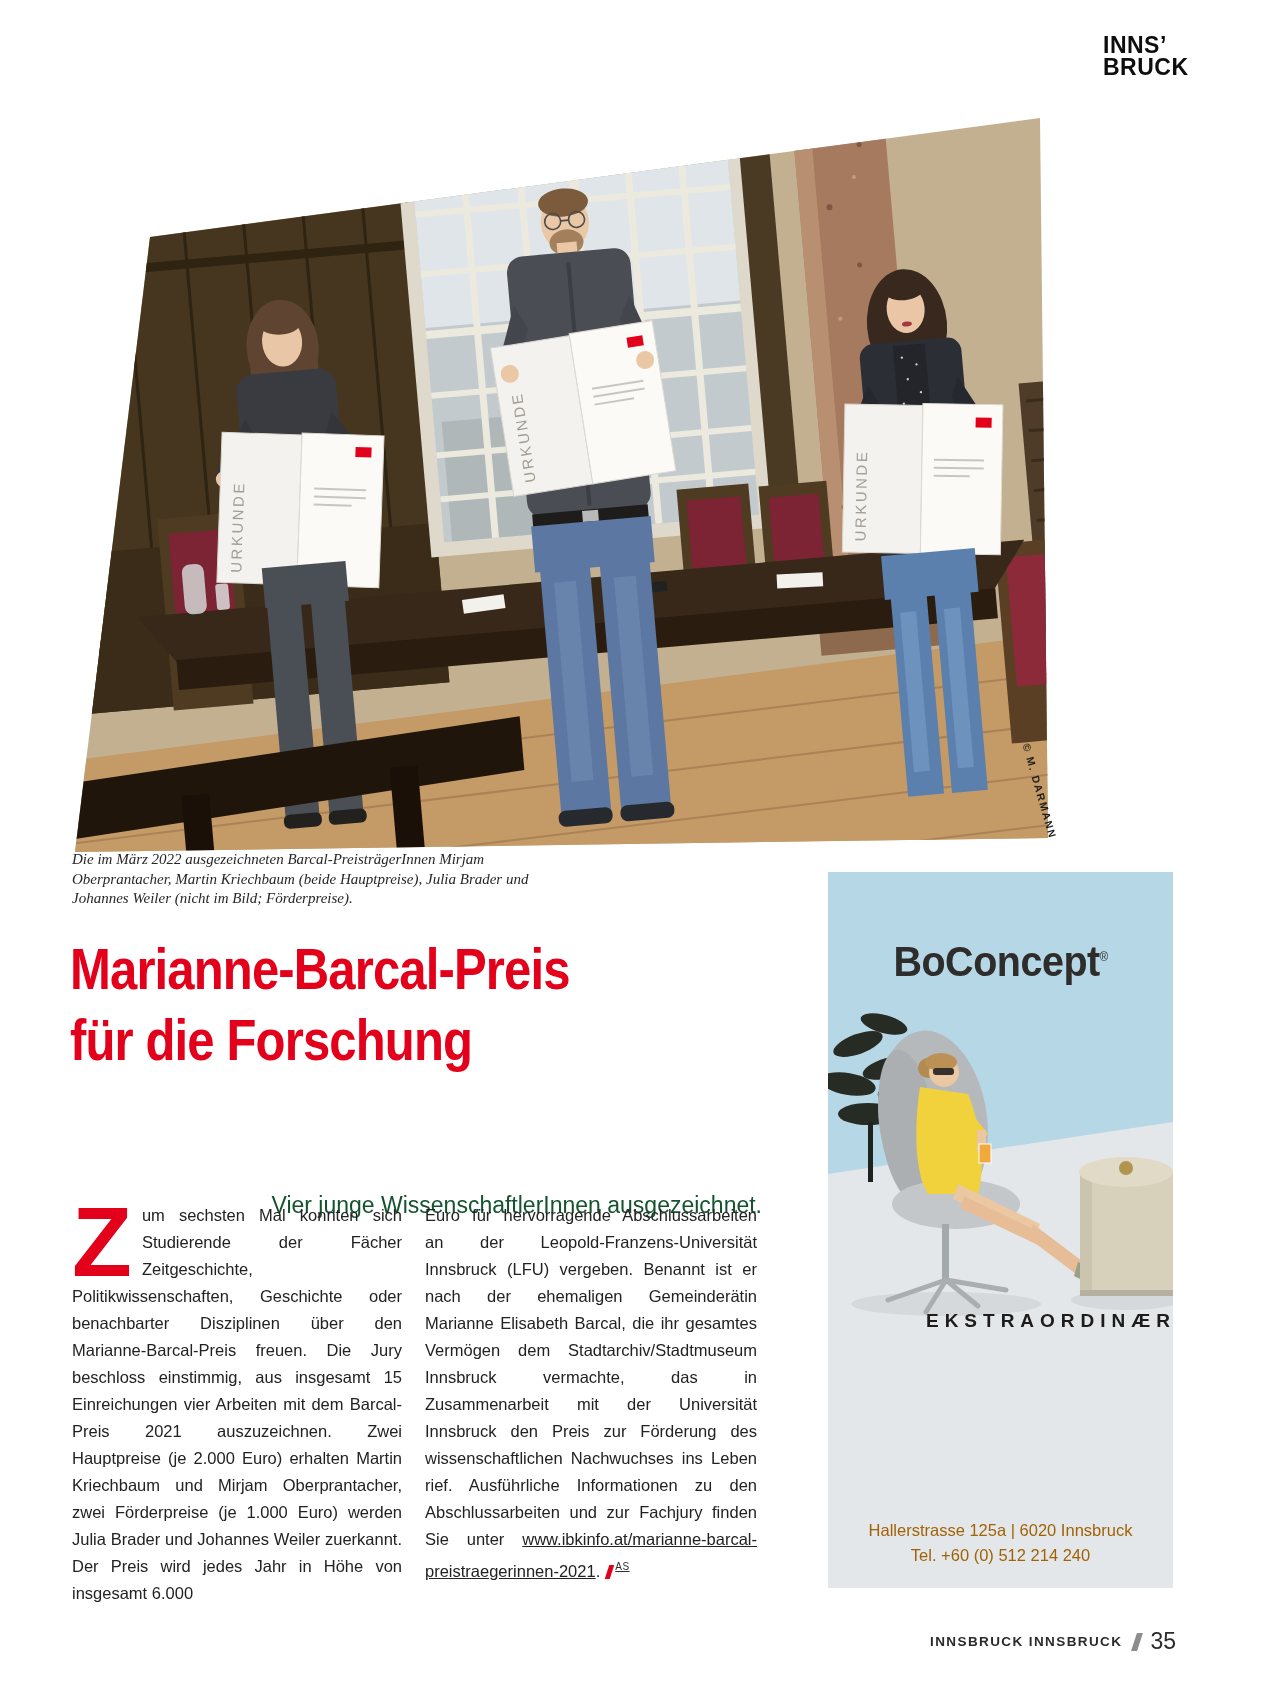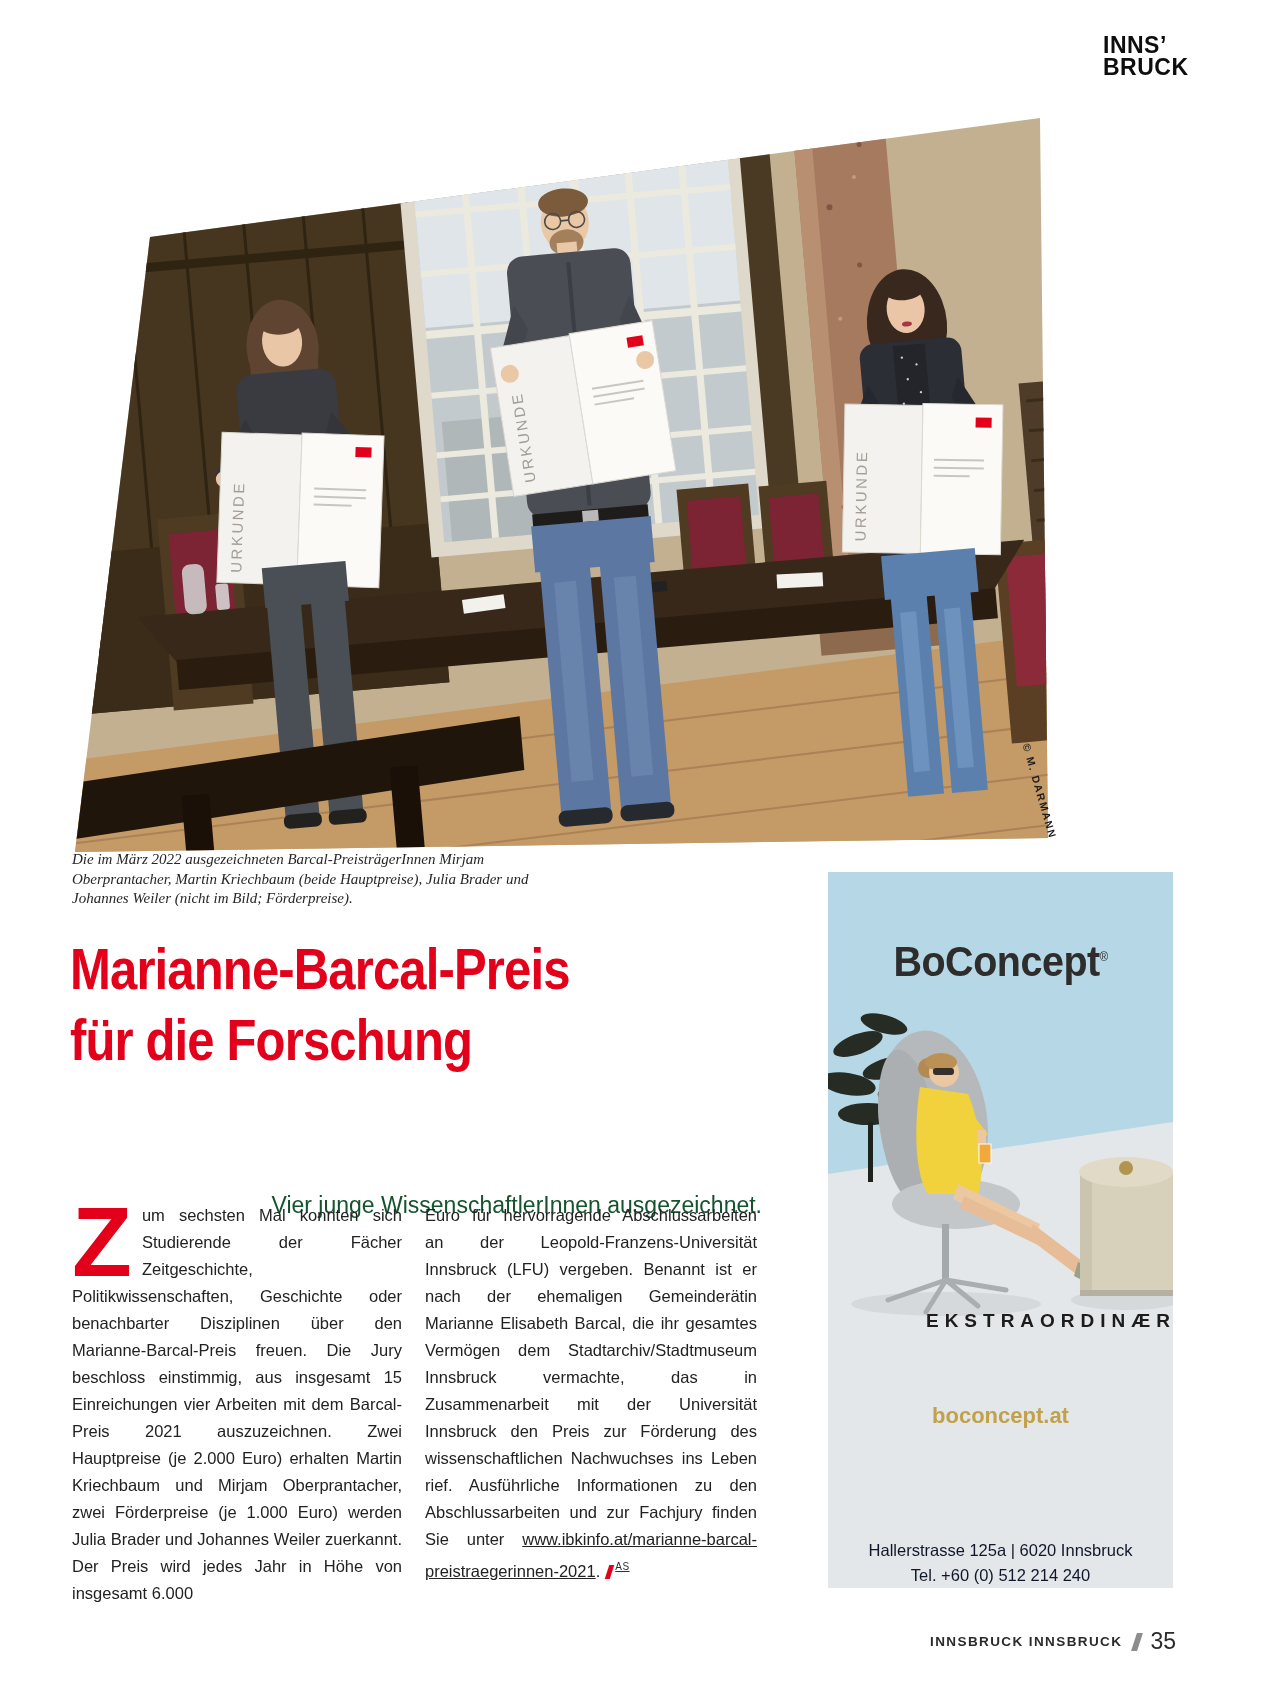--- a/index.html
+++ b/index.html
@@ -49,21 +49,21 @@
     transform:scaleX(.94);}
   .ad-reg{font-size:12px;vertical-align:super;font-weight:normal;}
   .ad-tagline{position:absolute;left:0;top:438px;width:414px;text-align:center;
     font-size:19px;font-weight:bold;letter-spacing:6px;color:#1c1c1c;margin-left:16px;}
   .ad-since{position:absolute;left:0;top:468px;width:345px;text-align:center;
     font-family:"Liberation Serif",serif;font-style:italic;font-size:38px;
     letter-spacing:9px;color:#1d1d1d;}
   .ad-web{position:absolute;left:0;top:531px;width:345px;text-align:center;
     font-size:22px;font-weight:bold;color:#c2a14b;}
   .ad-address{position:absolute;left:0;top:646px;width:345px;text-align:center;
-    font-size:16.5px;line-height:25px;color:#0f172a;margin-top:20px;}
+    font-size:16.5px;line-height:25px;color:#a16207;}
 
   
   .footer{position:absolute;top:1628px;right:94px;display:flex;align-items:center;}
   .footer-label{font-size:13.5px;font-weight:bold;letter-spacing:1.4px;color:#2b2b2b;}
   .footer-slash{width:6px;height:18px;background:#8d8d8d;transform:skewX(-18deg);
     margin:0 10px 0 12px;}
   .footer-page{font-size:23px;color:#2b2b2b;}
 </style>
 </head>
 <body>
@@ -364,21 +364,20 @@
         <rect x="252" y="300" width="93" height="124" fill="#d7d1bc"></rect>
         <rect x="252" y="300" width="12" height="124" fill="#cbc5b0"></rect>
         <ellipse cx="298" cy="300" rx="47" ry="15" fill="#e0dac6"></ellipse>
         <circle cx="298" cy="296" r="7" fill="#b1954f"></circle>
         <rect x="252" y="418" width="93" height="6" fill="#b5b0a0"></rect>
       </g>
     </svg>
 
     <div class="ad-logo"><span>BoConcept</span><span class="ad-reg">®</span></div>
     <div class="ad-tagline">EKSTRAORDINÆR</div>
-    <div class="ad-web">boconcept.at</div>
     <div class="ad-address">
       <div>Hallerstrasse 125a | 6020 Innsbruck</div>
       <div>Tel. +60 (0) 512 214 240</div>
     </div>
   </div>
 
   <div class="footer">
     <span class="footer-label">INNSBRUCK INNSBRUCK</span>
     <span class="footer-slash"></span>
     <span class="footer-page">35</span>

